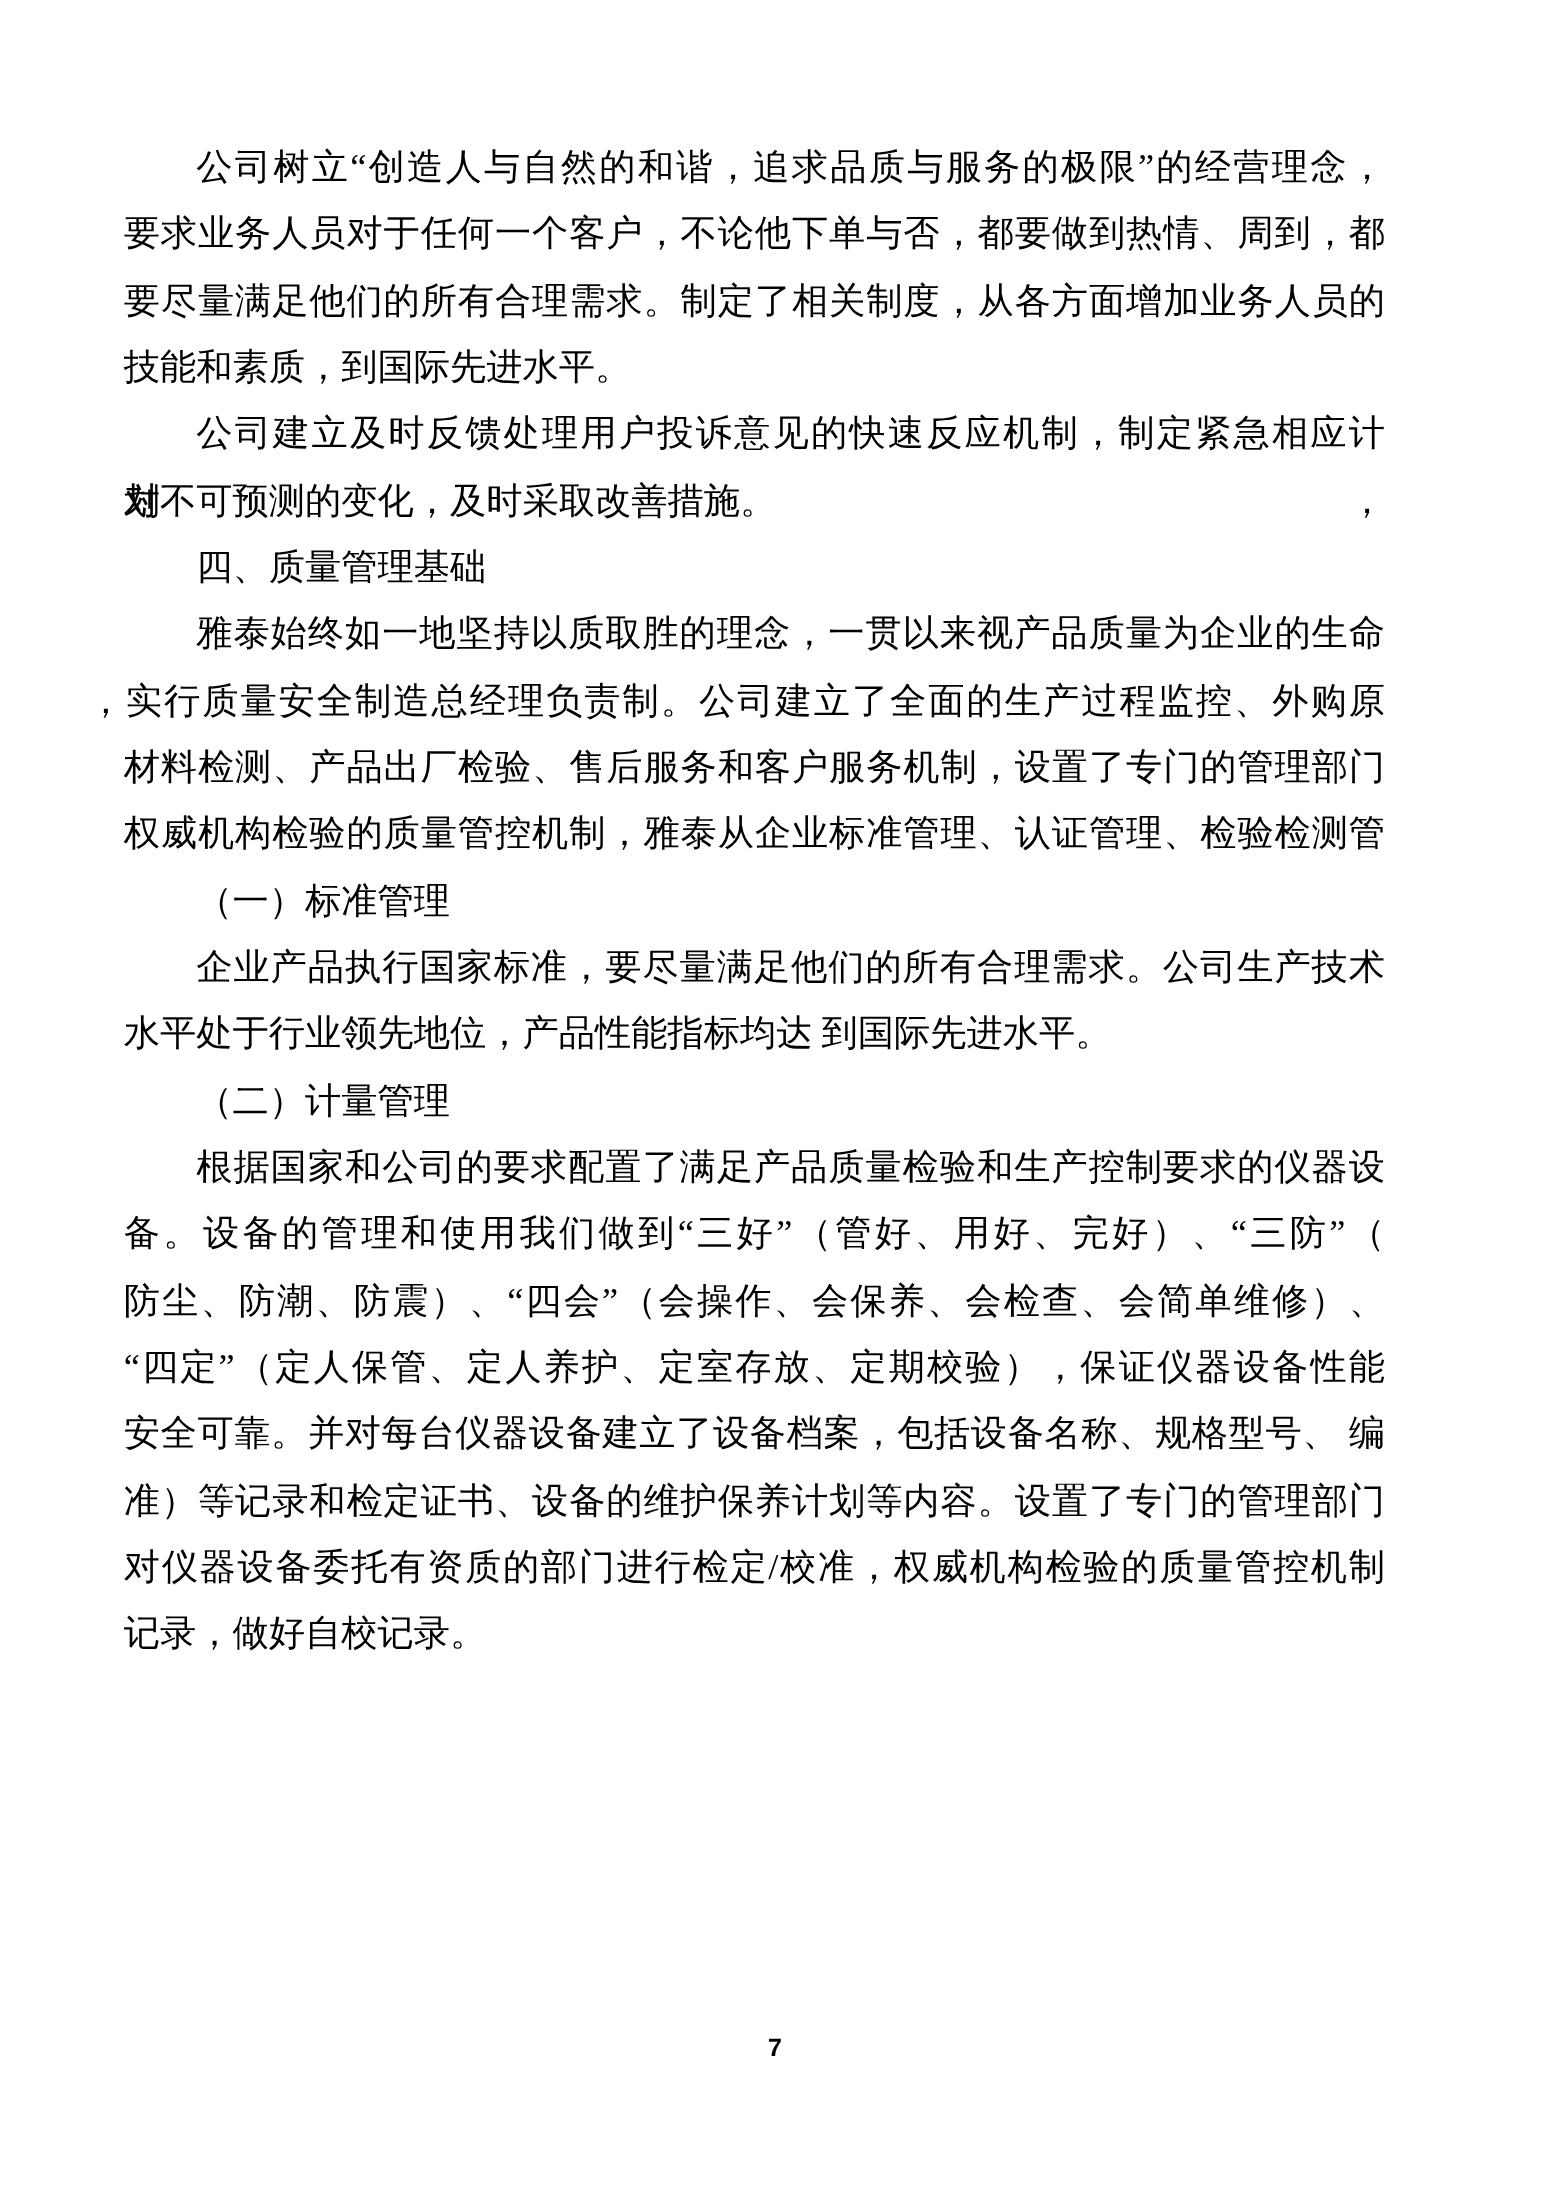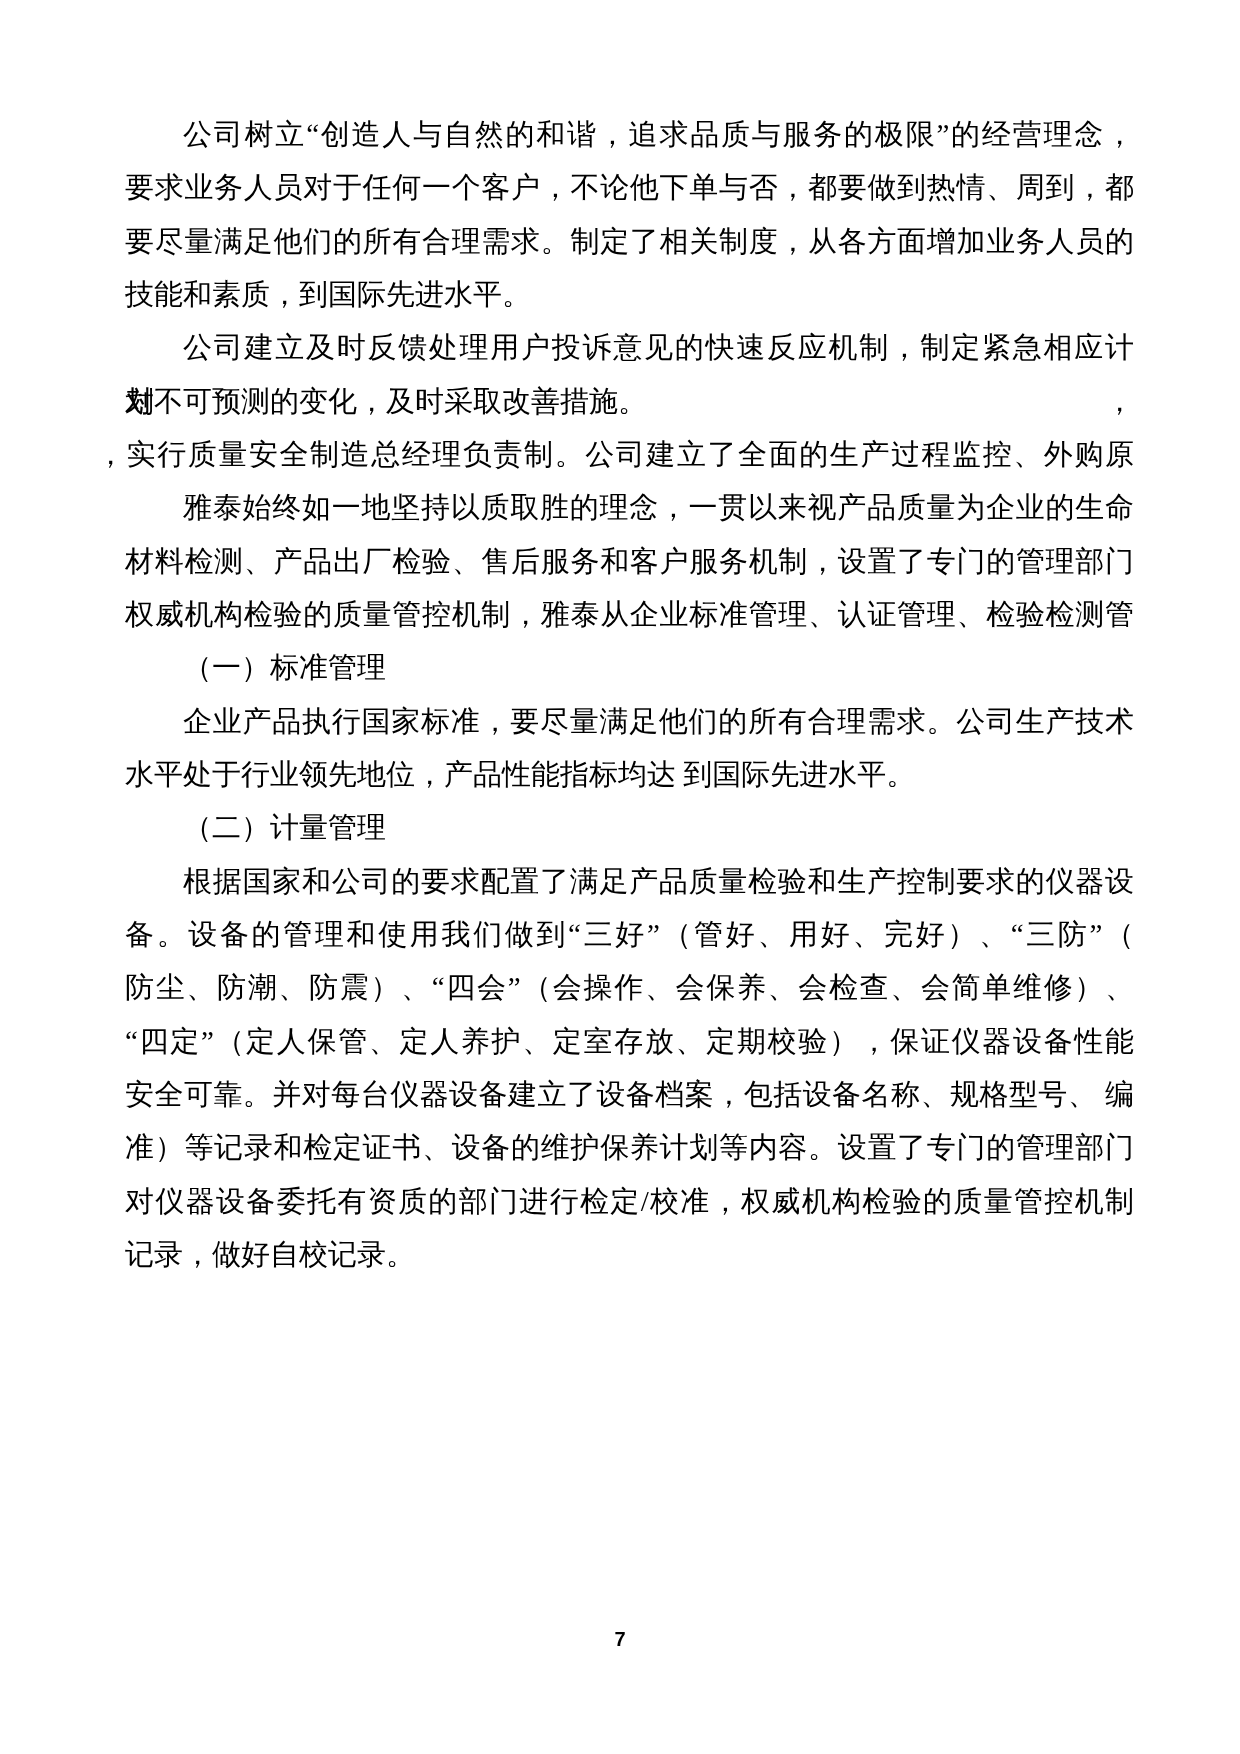--- a/index.html
+++ b/index.html
@@ -9,21 +9,21 @@
   }
   .page {
     position: relative;
     width: 1240px;
     height: 1754px;
     background: #ffffff;
     overflow: hidden;
   }
   .text-block {
     position: absolute;
-    left: 125px;
+    left: 99px;
     top: 108px;
     width: 1009px;
     font-family: "Liberation Serif", "DejaVu Serif", serif;
     font-size: 29px;
     color: #000000;
   }
   .paragraph {
     margin: 0;
     padding: 0;
   }
@@ -66,22 +66,25 @@
         <div class="line first just">公司树立“创造人与自然的和谐，追求品质与服务的极限”的经营理念，</div>
         <div class="line just">要求业务人员对于任何一个客户，不论他下单与否，都要做到热情、周到，都</div>
         <div class="line just">要尽量满足他们的所有合理需求。制定了相关制度，从各方面增加业务人员的</div>
         <div class="line">技能和素质，到国际先进水平。</div>
       </div>
       <div class="paragraph">
         <div class="line first just">公司建立及时反馈处理用户投诉意见的快速反应机制，制定紧急相应计划，</div>
         <div class="line">对不可预测的变化，及时采取改善措施。</div>
       </div>
       <div class="paragraph">
+        <div class="line first">四、质量管理基础</div>
+      </div>
+      <div class="paragraph">
+        <div class="line first just">雅泰始终如一地坚持以质取胜的理念，一贯以来视产品质量为企业的生命</div>
         <div class="line just hang">，实行质量安全制造总经理负责制。公司建立了全面的生产过程监控、外购原</div>
-        <div class="line first just">雅泰始终如一地坚持以质取胜的理念，一贯以来视产品质量为企业的生命</div>
         <div class="line just">材料检测、产品出厂检验、售后服务和客户服务机制，设置了专门的管理部门</div>
         <div class="line just">权威机构检验的质量管控机制，雅泰从企业标准管理、认证管理、检验检测管</div>
       </div>
       <div class="paragraph">
         <div class="line first">（一）标准管理</div>
       </div>
       <div class="paragraph">
         <div class="line first just">企业产品执行国家标准，要尽量满足他们的所有合理需求。公司生产技术</div>
         <div class="line">水平处于行业领先地位，产品性能指标均达 到国际先进水平。</div>
       </div>

